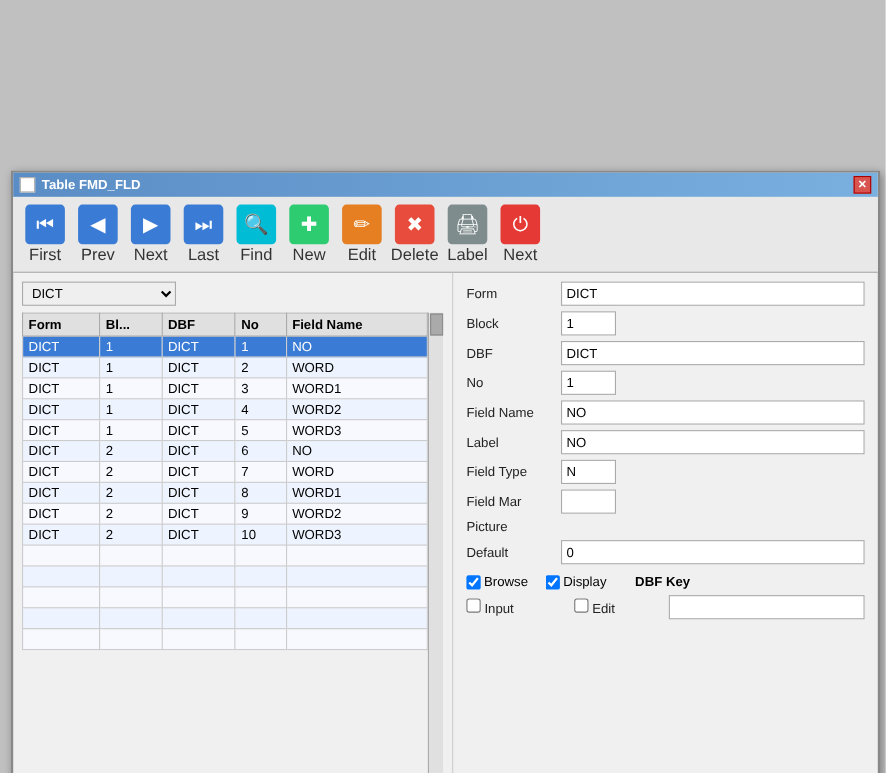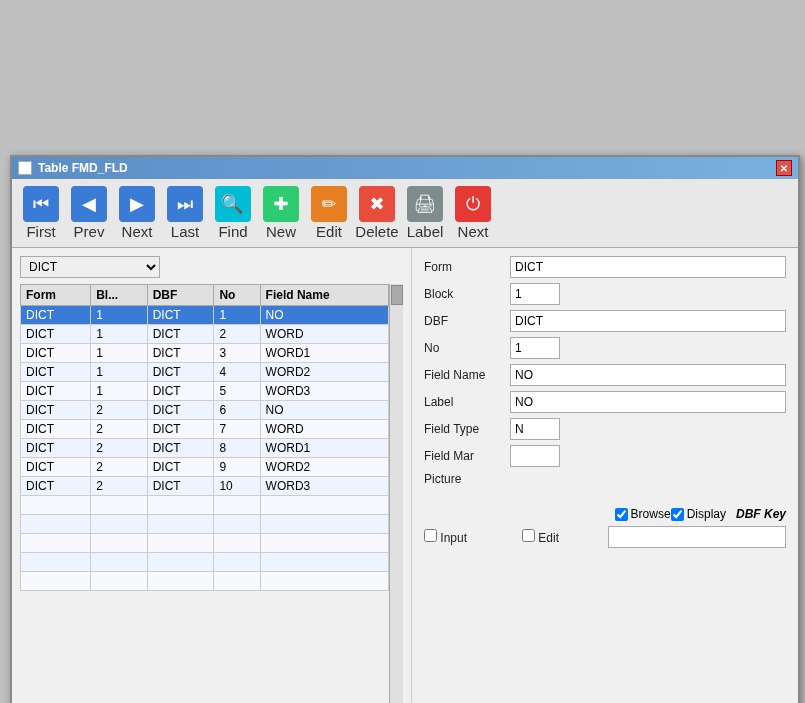--- a/index.html
+++ b/index.html
@@ -180,23 +180,22 @@
       background: white;
       height: 22px;
     }
     .field-row input[type="text"].narrow {
       width: 50px;
       flex: none;
     }
     .checkbox-row {
       display: flex;
       align-items: center;
-      gap: 0;
-      margin-top: 16px;
-      justify-content: flex-end;
+      gap: 16px;
+      margin-top: 4px;
     }
     .checkbox-row label {
       display: flex;
       align-items: center;
       gap: 3px;
       font-size: 12px;
     }
   </style>
 </head>
 <body>
@@ -418,30 +417,34 @@
         <label>Field Type</label>
         <input type="text" class="narrow" value="N" style="">
       </div>
       <div class="field-row">
         <label>Field Mar</label>
         <input type="text" class="narrow" value="" style="">
       </div>
       <div class="field-row">
         <label>Picture</label>
       </div>
+      <div class="field-row">
+        <label>Default</label>
+        <input type="text" value="0" style="">
+      </div>
       <div class="checkbox-row">
         <label>
           <input type="checkbox" checked="" style="">
           <span>Browse</span>
         </label>
         <label>
           <input type="checkbox" checked="" style="">
           <span>Display</span>
         </label>
-        <span style="margin-left:10px; font-weight:bold;font-style:italic;">DBF Key</span>
+        <span style="margin-left:10px; font-weight:bold;">DBF Key</span>
       </div>
       <div class="field-row">
         <label>
           <input type="checkbox" style="">
           <span>Input</span>
         </label>
         <label style="margin-left:12px;">
           <input type="checkbox" style="">
           <span>Edit</span>
         </label>

